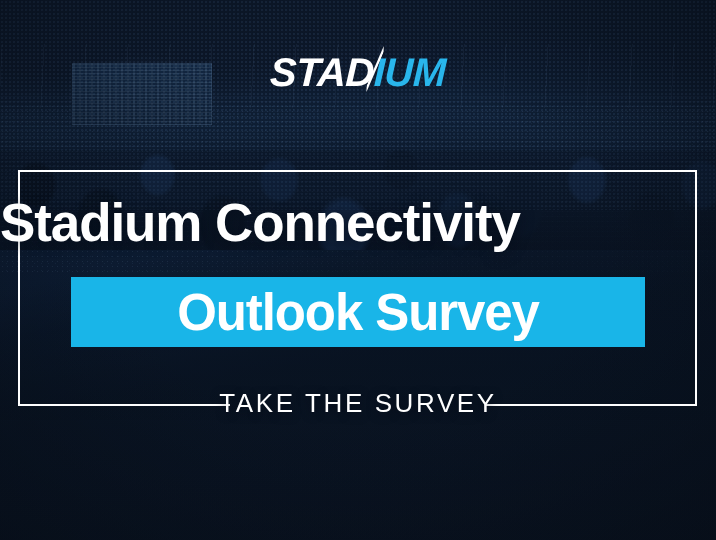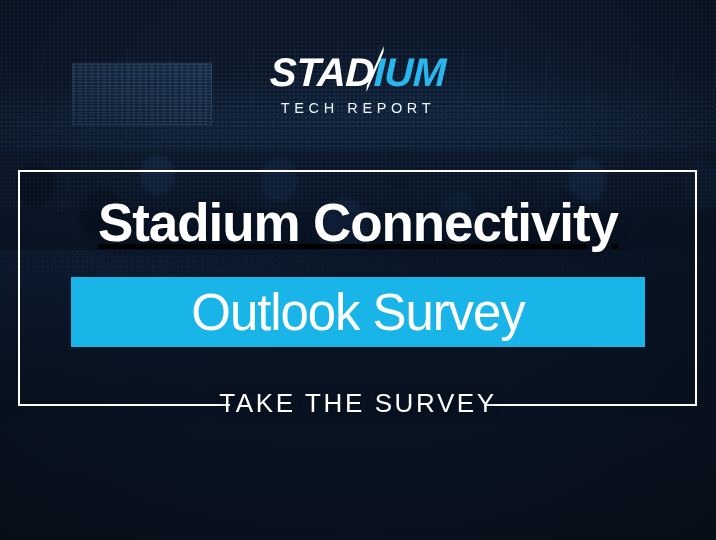--- a/index.html
+++ b/index.html
@@ -200,42 +200,42 @@
   .frame-top    { left:0;  top:0;    width:100%; height:2px; }
   .frame-left   { left:0;  top:0;    width:2px;  height:100%; }
   .frame-right  { right:0; top:0;    width:2px;  height:100%; }
   
   .frame-bot-l  { left:0;  bottom:0; width:212px; height:2px; }
   .frame-bot-r  { right:0; bottom:0; width:212px; height:2px; }
 
   
   .headline-block {
     position:absolute; left:0; right:0; top:196px;
-    z-index:7; text-align:center;text-decoration:underline;
+    z-index:7; text-align:left;
   }
   .headline-main {
     font-size:53px; font-weight:700; color:#ffffff;
     line-height:1.02; letter-spacing:-1.1px;
     text-shadow:0 2px 14px rgba(4,10,20,0.55);
   }
 
   
   .highlight-bar {
     position:absolute; left:71px; top:277px;
     width:574px; height:70px;
     background:#19b5e8;
     z-index:5;
   }
   .highlight-text {
     position:absolute; left:71px; top:277px;
     width:574px; height:70px;
     display:flex; align-items:center; justify-content:center;
     gap:18px;
     z-index:6;
-    font-size:51px; font-weight:400; line-height:1; letter-spacing:-1.1px;
+    font-size:51px; font-weight:700; line-height:1; letter-spacing:-1.1px;
     white-space:nowrap;
   }
   .hl-words { color:#ffffff; }
   .hl-year  { color:#0d1b2e; }
 
   
   .cta {
     position:absolute; left:0; right:0; top:388px;
     z-index:8; text-align:center;
     font-size:26px; font-weight:400; color:#ffffff;
@@ -262,21 +262,20 @@
   <div class="bg-layer bg-duotone"></div>
   <div class="bg-layer bg-scrim"></div>
   <div class="bg-layer bg-vignette"></div>
 
   <div class="logo-block">
     <div class="logo-word">
       <span class="logo-sta">STA</span>
         <span class="logo-d-split">D</span>
         <span class="logo-ium">IUM</span>
     </div>
-    <div class="logo-sub">TECH REPORT</div>
   </div>
 
   <div class="frame">
     <span class="frame-edge frame-top"></span>
     <span class="frame-edge frame-left"></span>
     <span class="frame-edge frame-right"></span>
     <span class="frame-edge frame-bot-l"></span>
     <span class="frame-edge frame-bot-r"></span>
   </div>
 

